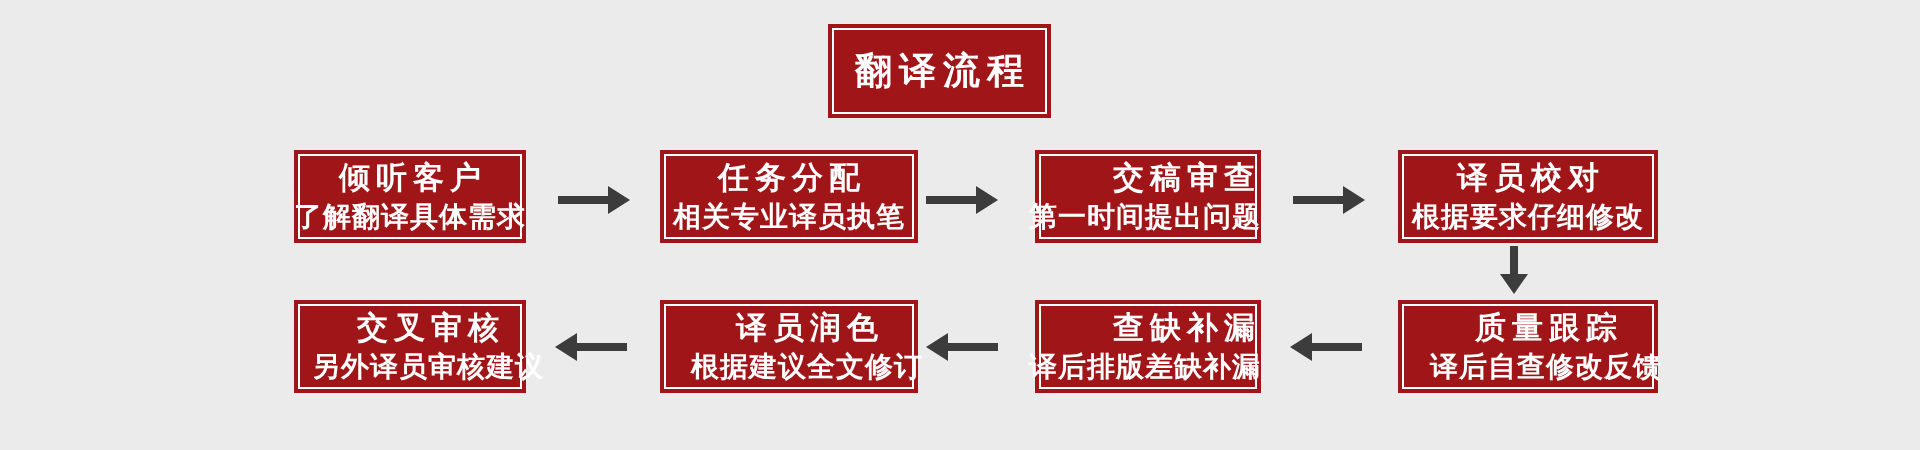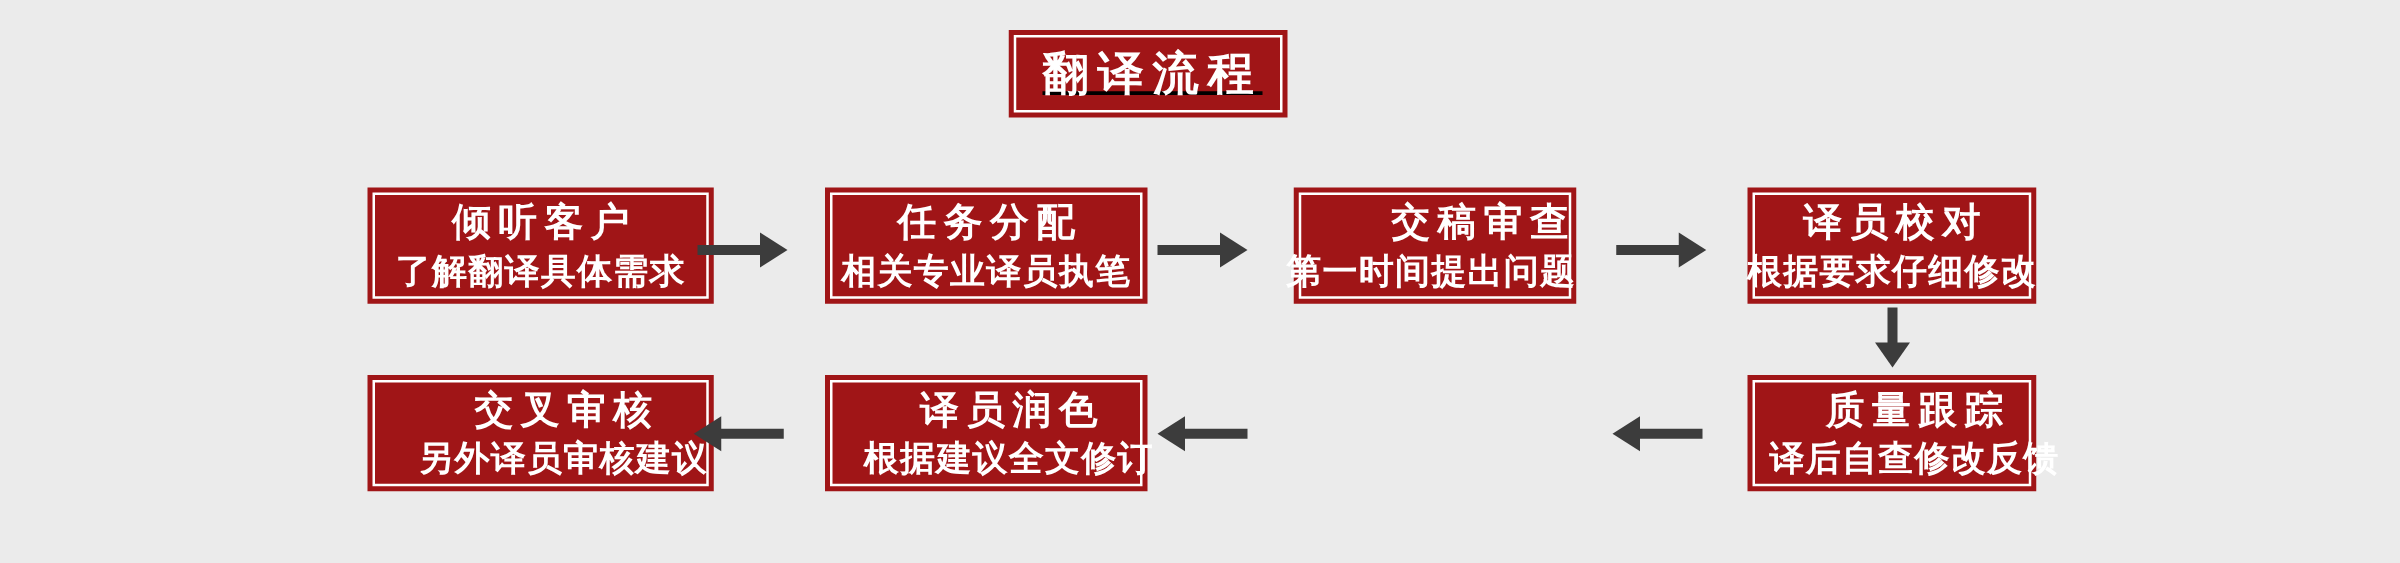--- a/index.html
+++ b/index.html
@@ -26,22 +26,22 @@
     box-sizing: border-box;
   }
   .box::after {
     content: "";
     position: absolute;
     inset: 4px;
     border: 2px solid #FFFFFF;
     pointer-events: none;
   }
   .title-box {
-    left: 807px; top: 24px;
-    width: 223px; height: 70px; text-decoration: underline;
+    left: 828px; top: 24px;
+    width: 223px; height: 94px;
   }
   .title-text {
     color: #FFFFFF;
     font-size: 37px;
     font-weight: bold;
     letter-spacing: 7px;
     margin-left: 7px; 
     white-space: nowrap;
   }
   .node { height: 93px; }
@@ -57,24 +57,24 @@
   .node-subtitle {
     color: #ffffff;
     font-size: 28px;
     font-weight: bold;
     letter-spacing: 1px;
     line-height: 1.2;
     margin-top: 2px;
     white-space: nowrap;
   }
   
-  .col1 { left: 294px;  width: 277px; }
+  .col1 { left: 294px;  width: 232px; }
   .col2 { left: 660px;  width: 258px; }
   .col3 { left: 1035px; width: 226px; align-items: flex-end; }
-  .col4 { left: 1398px; width: 231px; }
+  .col4 { left: 1398px; width: 260px; }
   .row1 { top: 150px; }
   .row2 { top: 300px; padding-left: 36px; }
 
   
   .arrow-h {
     position: absolute;
     width: 72px; height: 28px;
   }
   .arrow-h .shaft {
     position: absolute;
@@ -139,20 +139,24 @@
   </div>
   <div class="box node col4 row1">
     <span class="node-title">译员校对</span>
     <span class="node-subtitle">根据要求仔细修改</span>
   </div>
 
   <div class="box node col4 row2">
     <span class="node-title">质量跟踪</span>
     <span class="node-subtitle">译后自查修改反馈</span>
   </div>
+  <div class="box node col3 row2">
+    <span class="node-title">查缺补漏</span>
+    <span class="node-subtitle">译后排版差缺补漏</span>
+  </div>
   <div class="box node col2 row2">
     <span class="node-title">译员润色</span>
     <span class="node-subtitle">根据建议全文修订</span>
   </div>
   <div class="box node col1 row2">
     <span class="node-title">交叉审核</span>
     <span class="node-subtitle">另外译员审核建议</span>
   </div>
 
   <div class="arrow-h arrow-right" style="left:558px; top:186px;">

